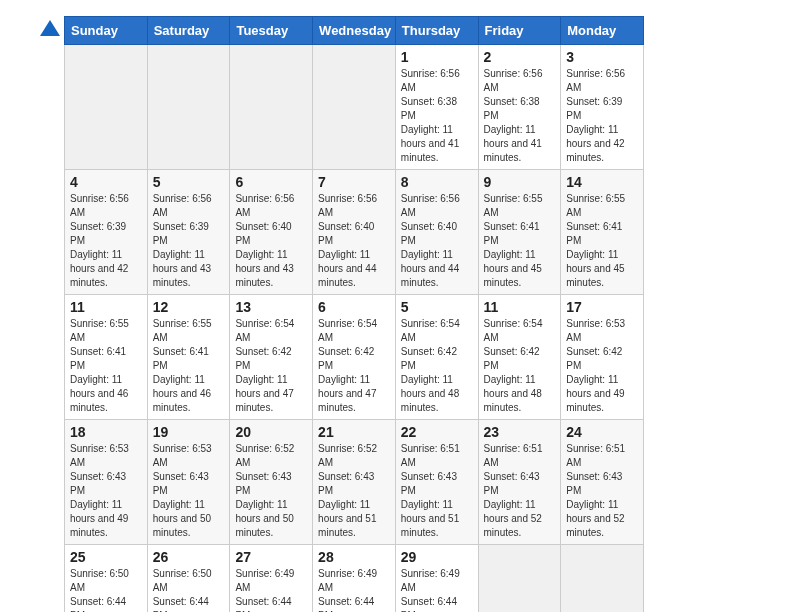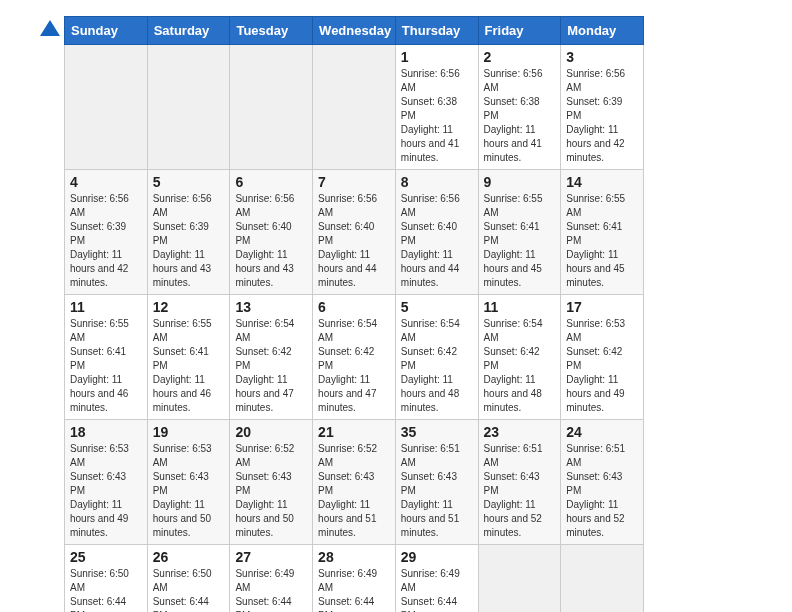--- a/index.html
+++ b/index.html
@@ -220,21 +220,21 @@
           </td>
           <td>
             <span class="day-num">20</span>
             <div class="day-info">Sunrise: 6:52 AM<br>Sunset: 6:43 PM<br>Daylight: 11 hours and 50 minutes.</div>
           </td>
           <td>
             <span class="day-num">21</span>
             <div class="day-info">Sunrise: 6:52 AM<br>Sunset: 6:43 PM<br>Daylight: 11 hours and 51 minutes.</div>
           </td>
           <td>
-            <span class="day-num">35</span>
+            <span class="day-num">22</span>
             <div class="day-info">Sunrise: 6:51 AM<br>Sunset: 6:43 PM<br>Daylight: 11 hours and 51 minutes.</div>
           </td>
           <td>
             <span class="day-num">23</span>
             <div class="day-info">Sunrise: 6:51 AM<br>Sunset: 6:43 PM<br>Daylight: 11 hours and 52 minutes.</div>
           </td>
           <td>
             <span class="day-num">24</span>
             <div class="day-info">Sunrise: 6:51 AM<br>Sunset: 6:43 PM<br>Daylight: 11 hours and 52 minutes.</div>
           </td>

